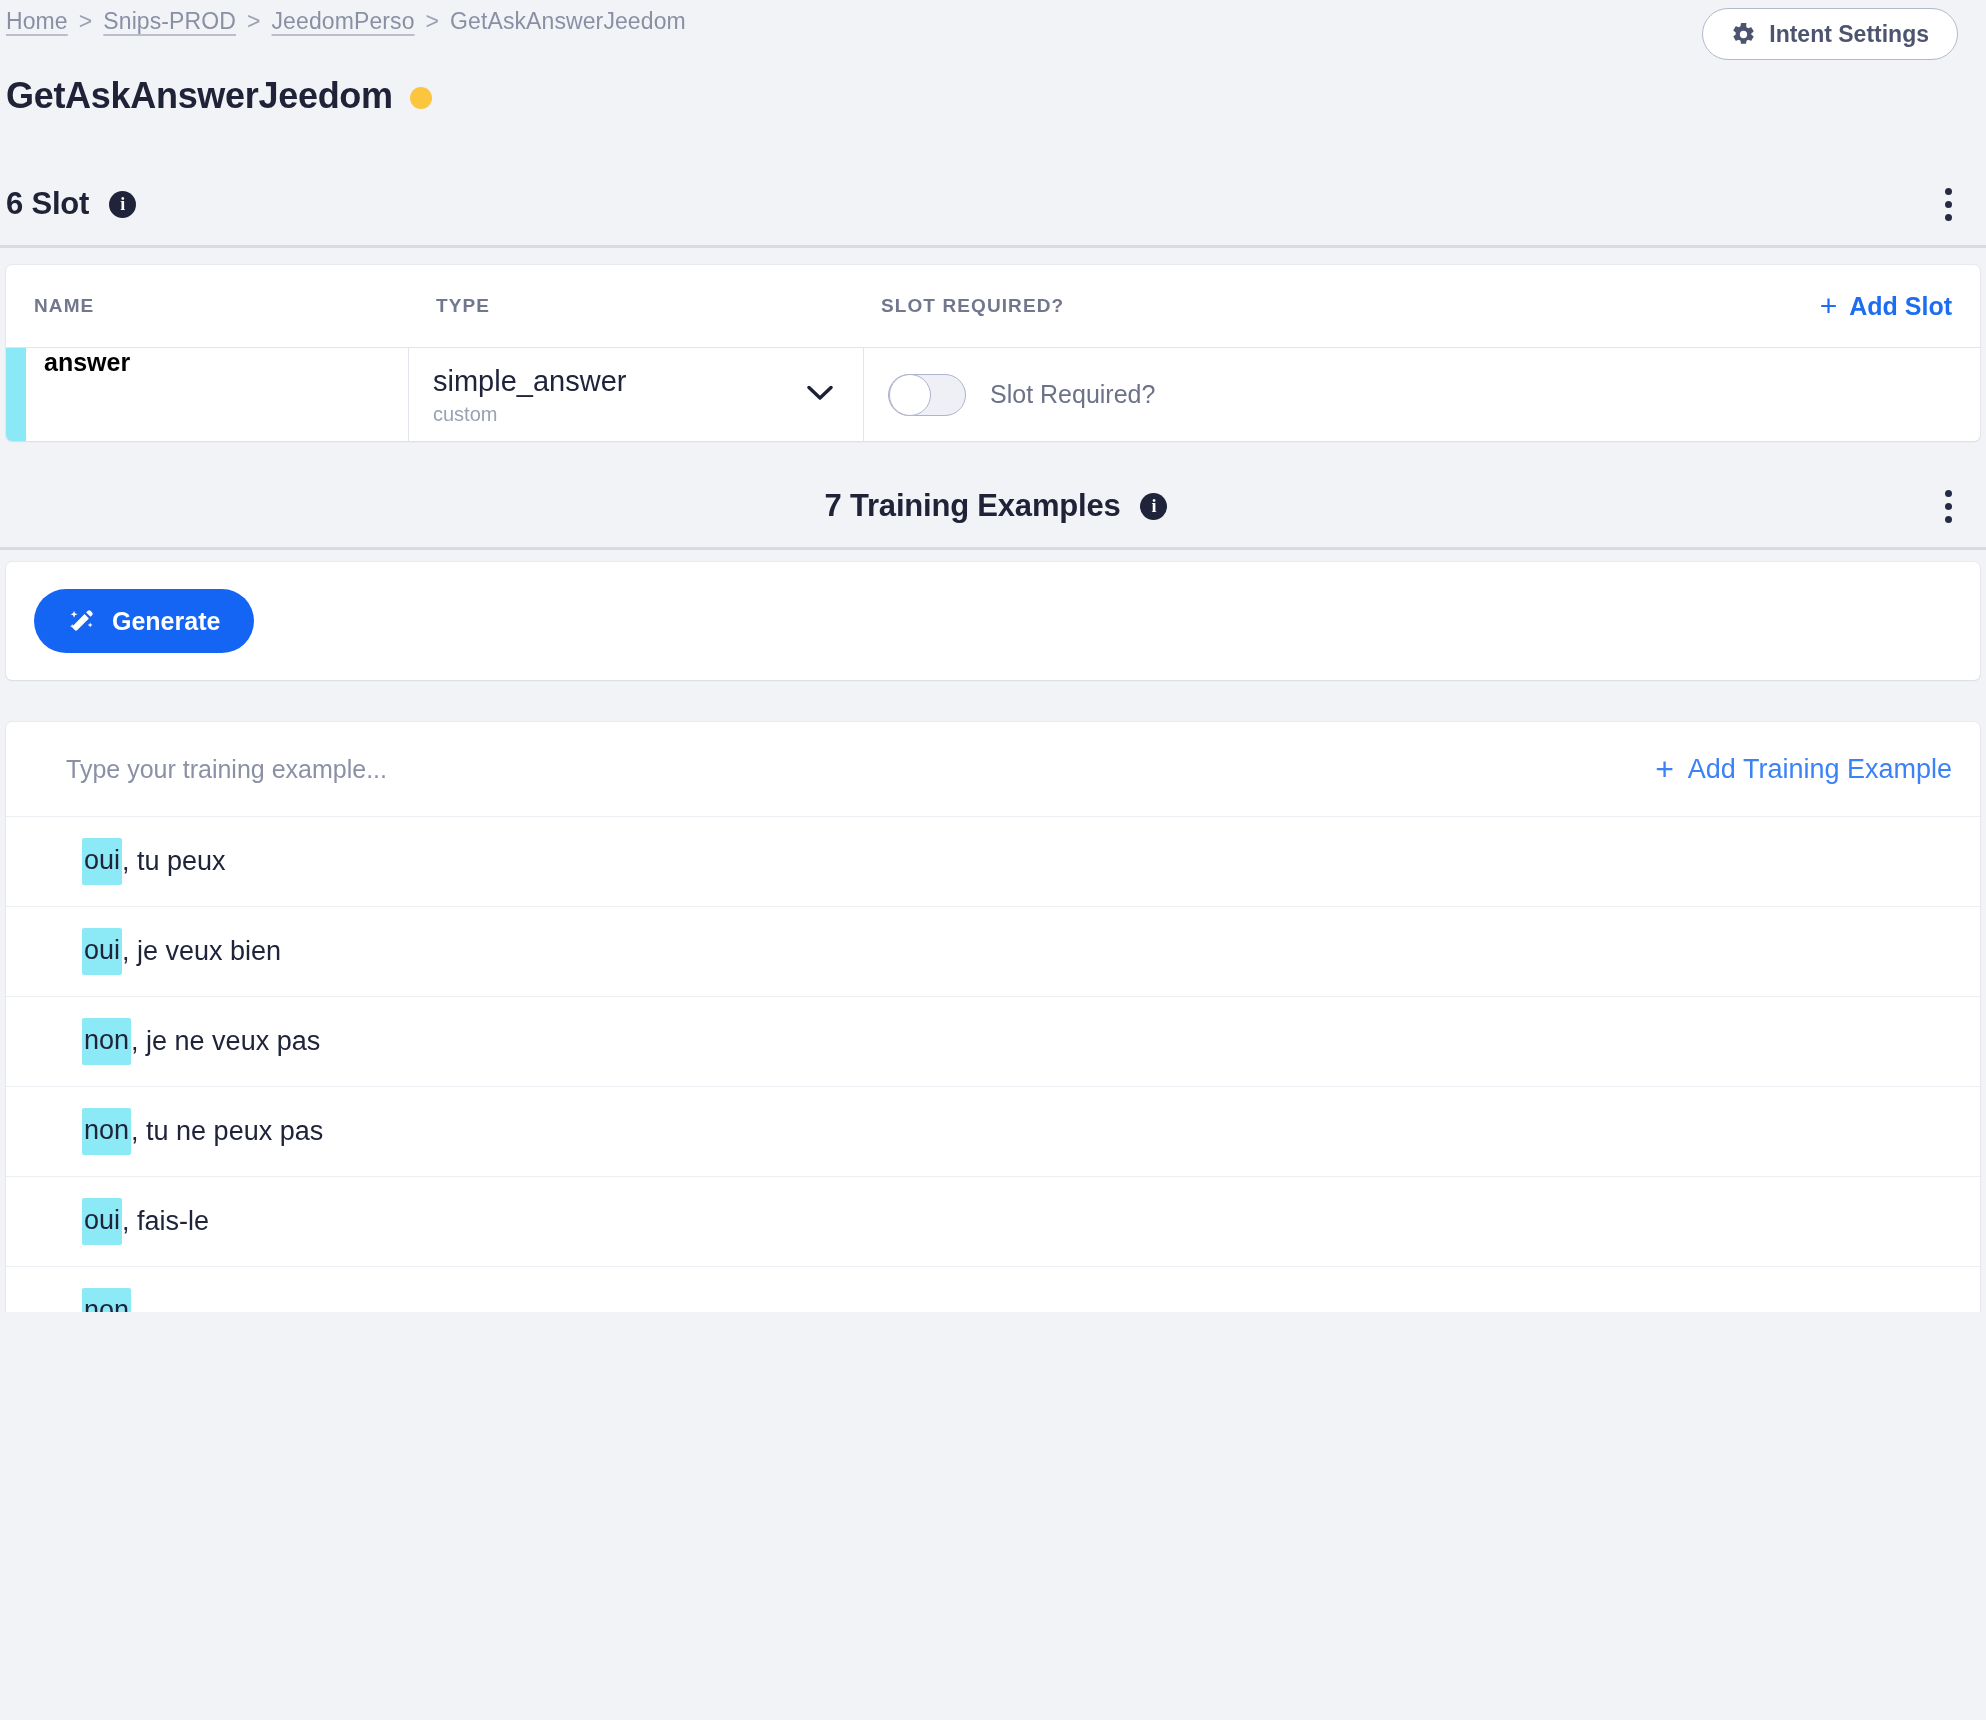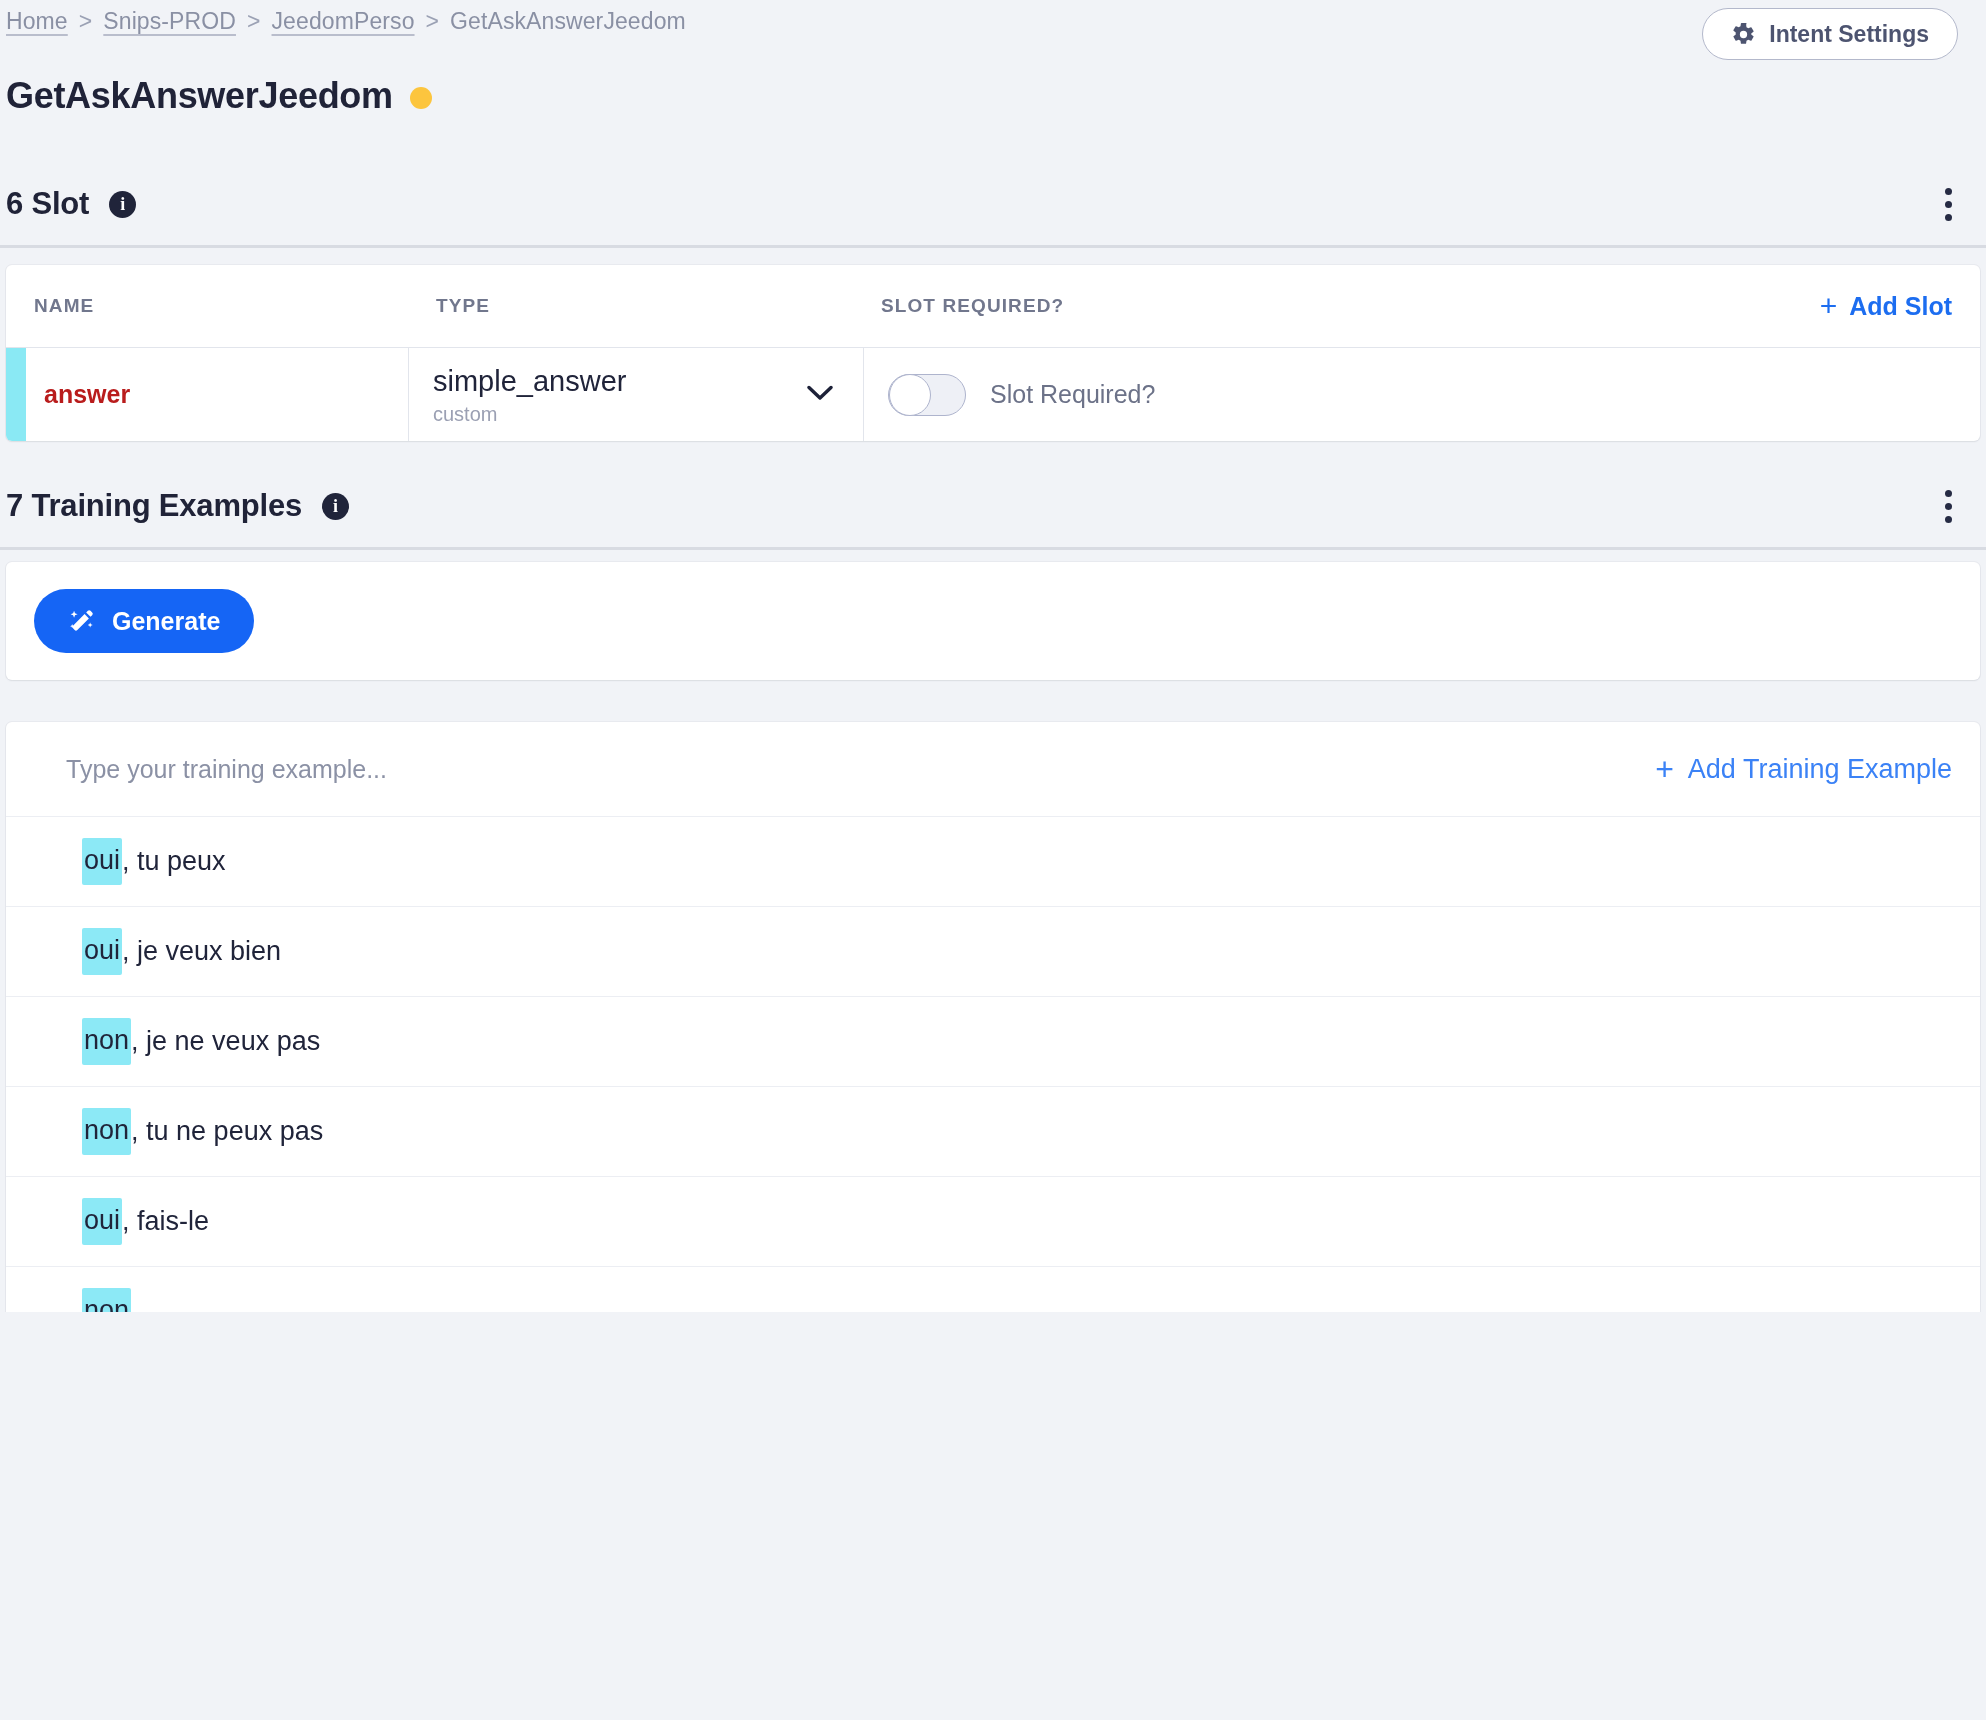--- a/index.html
+++ b/index.html
@@ -90,23 +90,23 @@
     color: #1c6df0; font-size: 25px; font-weight: 700; cursor: pointer;
   }
   .plus { font-size: 30px; font-weight: 500; line-height: 1; color: #1c6df0; }
 
   .slot-row {
     display: flex; align-items: stretch; height: 94px;
     border-top: 1.5px solid #e2e5ec; position: relative;
   }
   .slot-accent { width: 20px; background: #8ae9f4; flex: 0 0 20px; }
   .cell-name {
-    flex: 0 0 383px; display: flex; align-items: center; padding-left: 18px;
+    flex: 0 0 383px; display: flex; align-items: flex-start; padding-left: 18px;
     border-right: 1.5px solid #e2e5ec;
-    font-size: 25px; font-weight: 700; color: #b91c1c;
+    font-size: 25px; font-weight: 700; color: #000000;
   }
   .cell-type {
     flex: 0 0 455px; display: flex; align-items: center; justify-content: space-between;
     padding: 0 30px 0 24px; border-right: 1.5px solid #e2e5ec; cursor: pointer;
   }
   .type-main { font-size: 29px; color: #20243a; font-weight: 400; line-height: 1.25; }
   .type-sub { font-size: 20px; color: #9ba0b3; margin-top: 4px; }
   .chevron { width: 26px; height: 16px; flex: 0 0 26px; }
   .cell-req { flex: 1; display: flex; align-items: center; padding-left: 24px; gap: 24px; }
   .toggle {
@@ -232,21 +232,21 @@
       </div>
       <div class="cell-req">
         <span class="toggle">
           <span class="knob"></span>
         </span>
         <span class="toggle-label">Slot Required?</span>
       </div>
     </div>
   </div>
 
-  <div class="section-header" style="top:480px; height:52px;">
+  <div class="section-header" style="top:480px; height:52px;justify-content:center;">
     <div class="section-title" style="margin-left:6px;">
       <span>7 Training Examples</span>
       <span class="info-icon">i</span>
     </div>
     <div class="kebab" style="top:6px;">
       <i></i>
       <i></i>
       <i></i>
     </div>
   </div>

